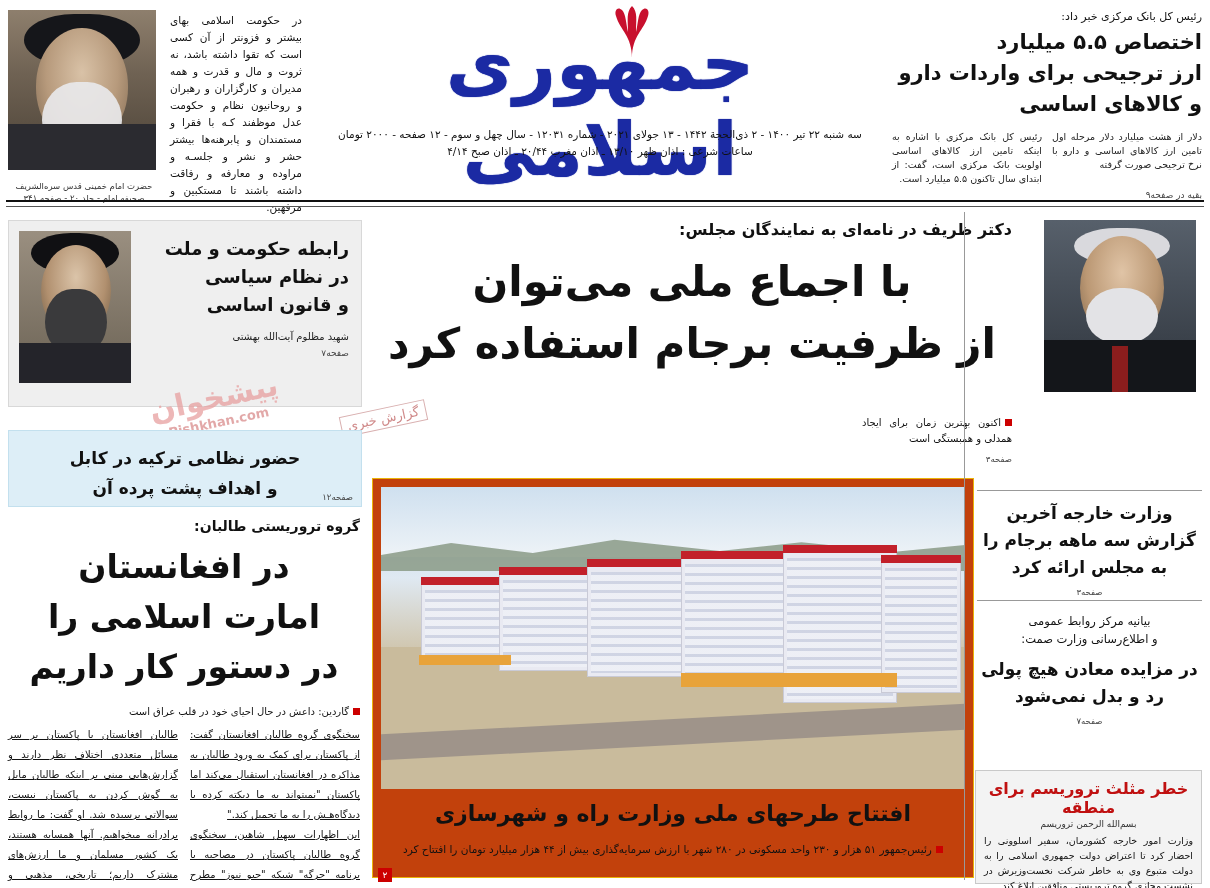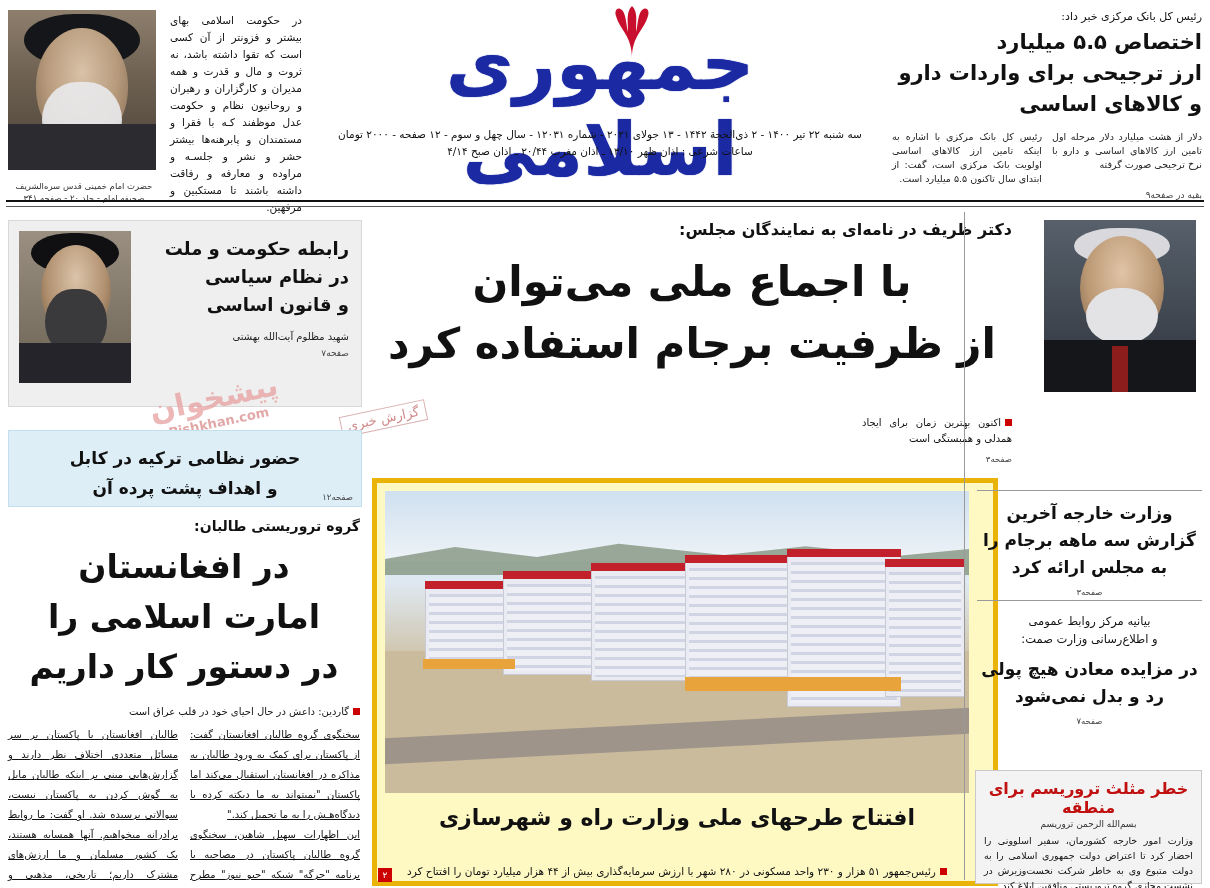--- a/index.html
+++ b/index.html
@@ -138,42 +138,42 @@
   .taliban .kicker{font-size:14px;font-weight:bold;margin-bottom:8px;}
   .taliban h1{margin:0;font-size:33px;line-height:50px;font-weight:bold;text-align:center;}
   .taliban .note{margin-top:14px;font-size:10px;}
   .taliban .cols{display:flex;gap:12px;margin-top:8px;}
   .taliban .cols div{flex:1;font-size:10px;line-height:20px;text-align:justify;text-decoration:underline;}
   .taliban .more{font-size:8.5px;color:#444;margin-top:6px;text-align:left;}
 
   
   .center-photo-frame{
     position:absolute;left:372px;top:478px;width:600px;height:398px;
-    border:5px solid #eab308;background:#fef9c3;padding-left:16px;
+    border:1px solid #eab308;background:#c2410c;
   }
   .photo{
     position:absolute;left:8px;top:8px;width:584px;height:302px;overflow:hidden;
     background:linear-gradient(180deg,#bcd3e8 0%,#dfe9f2 30%,#cfc4ab 55%,#b8aa8e 100%);
   }
   .photo .sky{position:absolute;left:0;top:0;width:584px;height:70px;background:linear-gradient(180deg,#cfe0ef,#eef3f7);}
   .photo .hills{position:absolute;left:0;top:44px;width:584px;height:40px;background:#8a9a86;opacity:.85;
     clip-path:polygon(0 60%,12% 30%,26% 55%,40% 22%,58% 50%,72% 28%,88% 52%,100% 35%,100% 100%,0 100%);}
   .photo .ground{position:absolute;left:0;top:160px;width:584px;height:142px;background:#c9bb9c;}
   .photo .road{position:absolute;left:0;top:232px;width:584px;height:26px;background:#9f948a;transform:skewY(-3deg);}
   .bldg{position:absolute;background:#e9eaf2;border:1px solid #c9cad6;}
   .bldg .roof{position:absolute;left:-1px;top:-7px;right:-1px;height:8px;background:#c2202a;}
   .bldg .rows{position:absolute;left:3px;top:6px;right:3px;bottom:3px;
     background:repeating-linear-gradient(180deg,#cdd2e2 0 3px,#eef0f6 3px 9px);opacity:.9;}
   .photo .orange{position:absolute;background:#e8a33a;}
   .cap-title{
     position:absolute;left:8px;top:318px;width:584px;text-align:center;direction:rtl;
     font-size:22px;font-weight:bold;line-height:34px;
   }
   .cap-sub{
-    position:absolute;left:10px;top:380px;width:580px;text-align:center;direction:rtl;
+    position:absolute;left:10px;top:362px;width:580px;text-align:center;direction:rtl;
     font-size:10.5px;line-height:16px;
   }
   .page-num{
     position:absolute;left:378px;bottom:6px;width:14px;height:14px;background:#c00;color:#fff;
     font-size:9px;text-align:center;line-height:14px;
   }
 
   
   .r-item{position:absolute;right:8px;width:225px;direction:rtl;text-align:center;}
   .r-item .sq{vertical-align:middle;}

